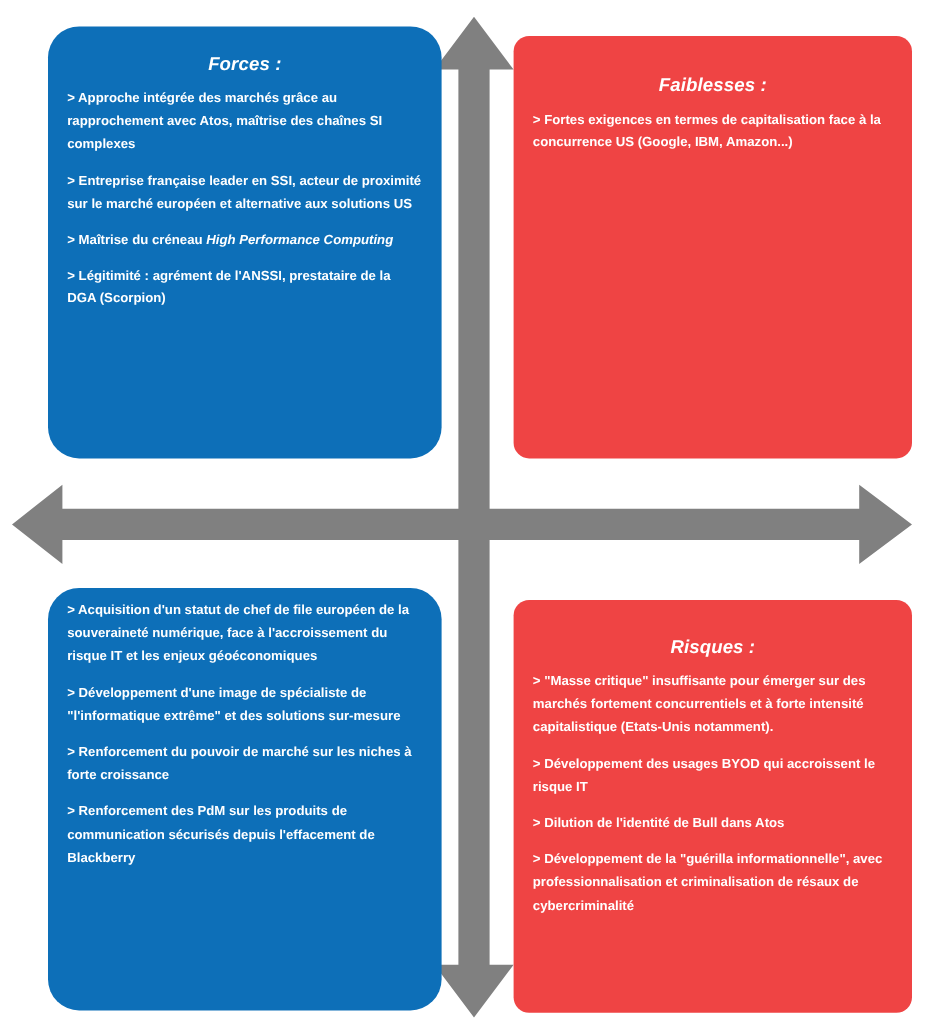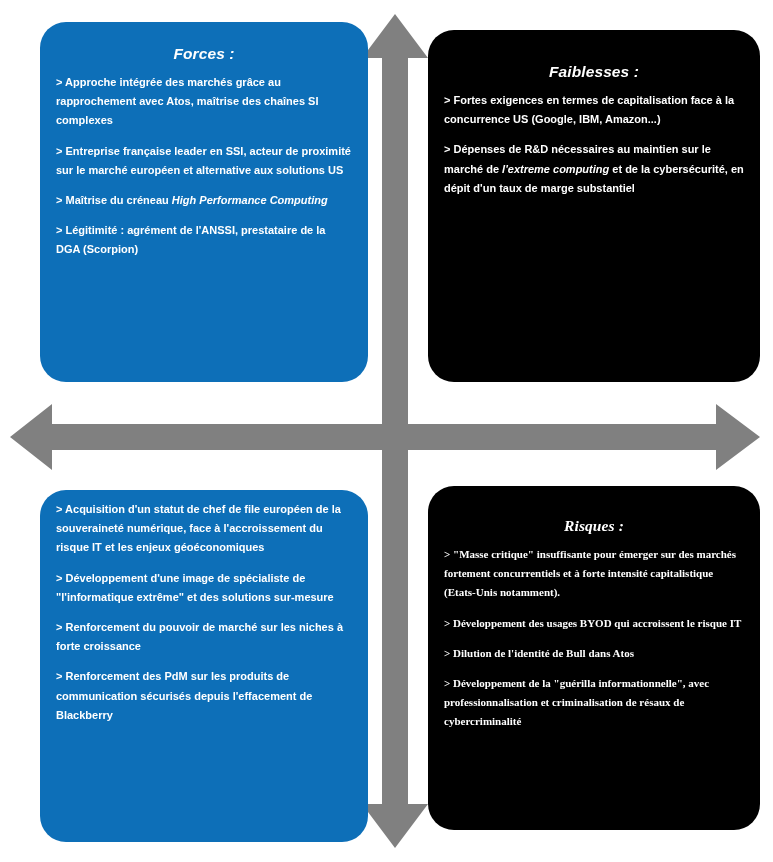--- a/index.html
+++ b/index.html
@@ -33,26 +33,26 @@
   
   .quadrant {
     position: absolute;
     box-sizing: border-box;
     border-radius: 26px;
     color: #ffffff;
     padding: 10px 16px 12px 16px;
     overflow: hidden;
   }
   .quadrant.blue  { background: #0d6fb8; }
-  .quadrant.red   { background: #000000; }
+  .quadrant.red   { background: #ef4444; border-radius: 13px; }
 
   #quadrant-strengths     { left: 40px;  top: 22px;  width: 328px; height: 360px; }
   #quadrant-weaknesses    { left: 428px; top: 30px;  width: 332px; height: 352px; }
   #quadrant-opportunities { left: 40px;  top: 490px; width: 328px; height: 352px; }
-  #quadrant-risks         { left: 428px; top: 486px; width: 332px; height: 344px; font-family: Liberation Serif, serif; }
+  #quadrant-risks         { left: 428px; top: 500px; width: 332px; height: 344px; }
 
   .quadrant-title {
     text-align: center;
     font-weight: bold;
     font-style: italic;
     font-size: 15.5px;
     line-height: 20px;
     margin: 12px 0 9px 0;
     letter-spacing: 0.1px;
   }
@@ -100,21 +100,20 @@
       <li class="point-item">&gt; Entreprise française leader en SSI, acteur de proximité sur le marché européen et alternative aux solutions US</li>
       <li class="point-item"><span>&gt; Maîtrise du créneau </span><i>High Performance Computing</i><span></span></li>
       <li class="point-item">&gt; Légitimité : agrément de l'ANSSI, prestataire de la DGA (Scorpion)</li>
     </ul>
   </div>
 
   <div class="quadrant red" id="quadrant-weaknesses">
     <div class="quadrant-title">Faiblesses :</div>
     <ul class="point-list">
       <li class="point-item">&gt; Fortes exigences en termes de capitalisation face à la concurrence US (Google, IBM, Amazon...)</li>
-      <li class="point-item"><span>&gt; Dépenses de R&amp;D nécessaires au maintien sur le marché de </span><i>l'extreme computing</i><span> et de la cybersécurité, en dépit d'un taux de marge substantiel</span></li>
     </ul>
   </div>
 
   <div class="quadrant blue" id="quadrant-opportunities">
     <ul class="point-list">
       <li class="point-item">&gt; Acquisition d'un statut de chef de file européen de la souveraineté numérique, face à l'accroissement du risque IT et les enjeux géoéconomiques</li>
       <li class="point-item">&gt; Développement d'une image de spécialiste de "l'informatique extrême" et des solutions sur-mesure</li>
       <li class="point-item">&gt; Renforcement du pouvoir de marché sur les niches à forte croissance</li>
       <li class="point-item">&gt; Renforcement des PdM sur les produits de communication sécurisés depuis l'effacement de Blackberry</li>
     </ul>

